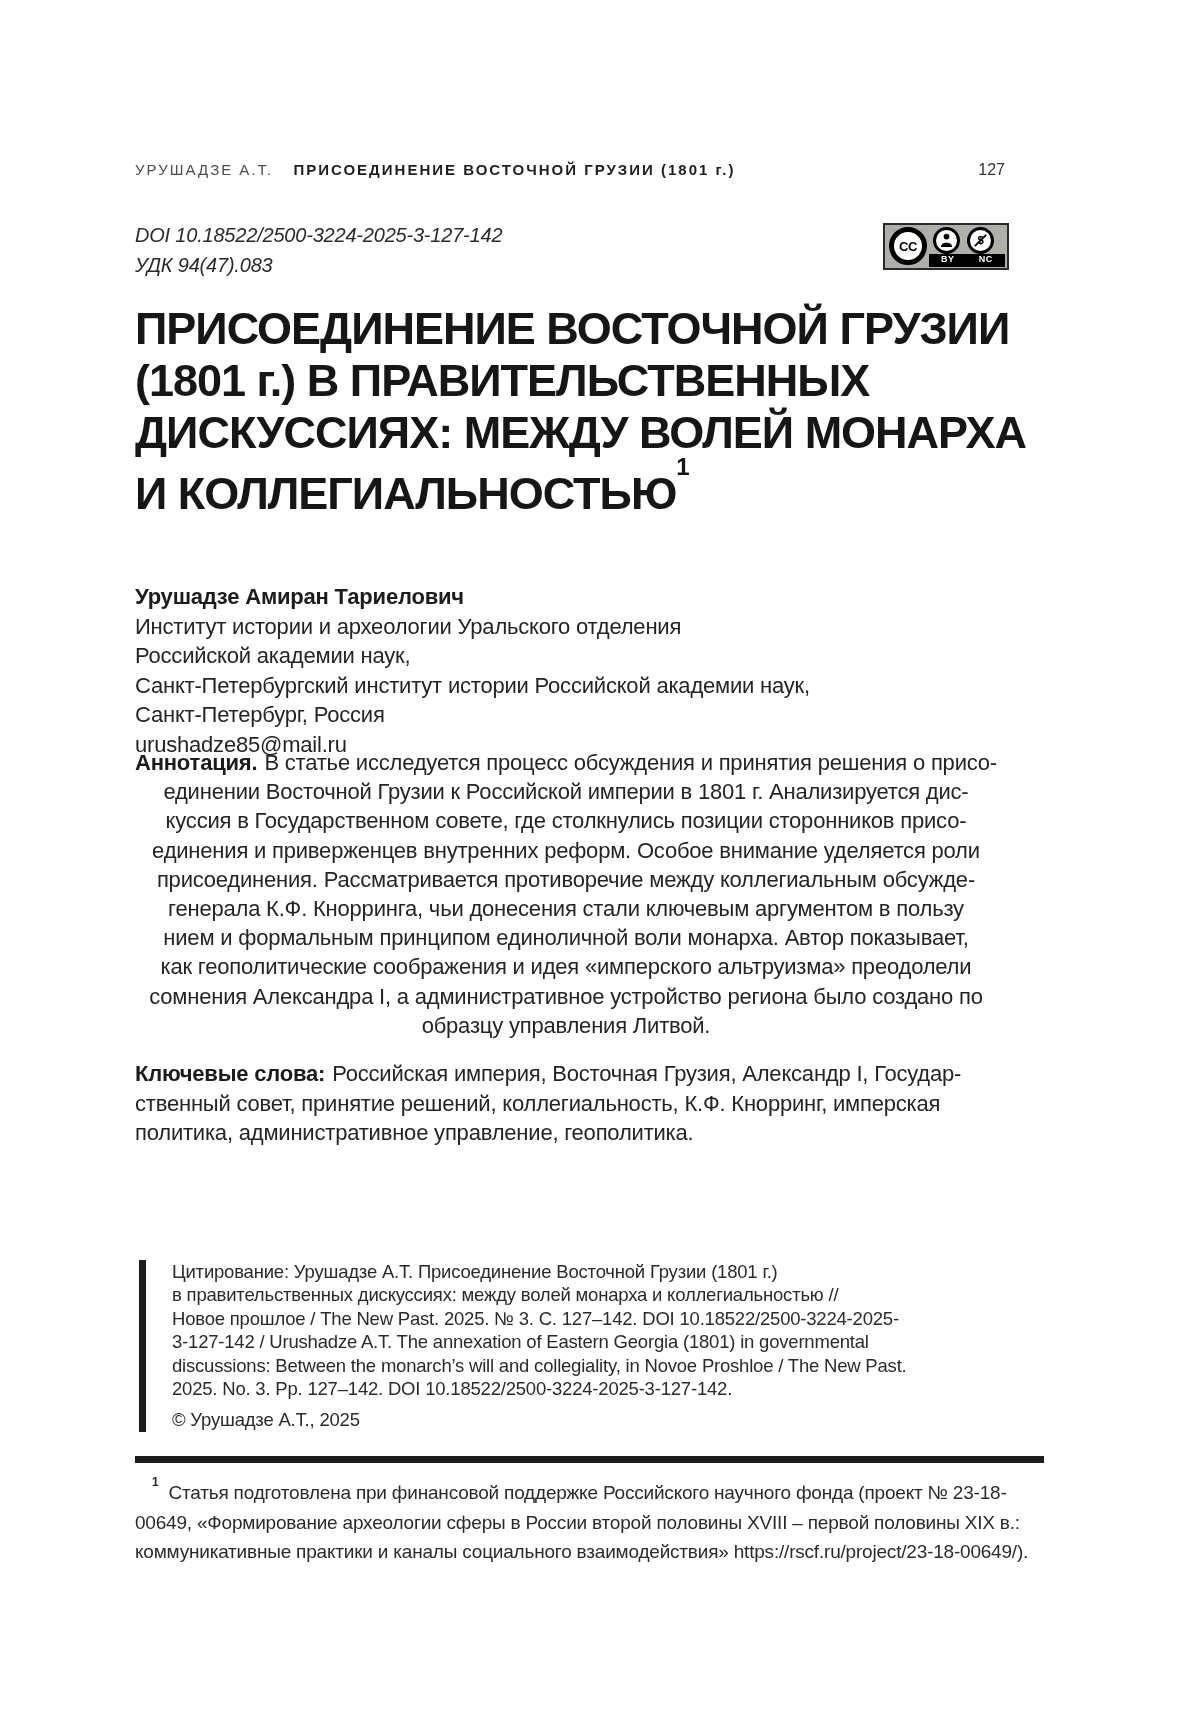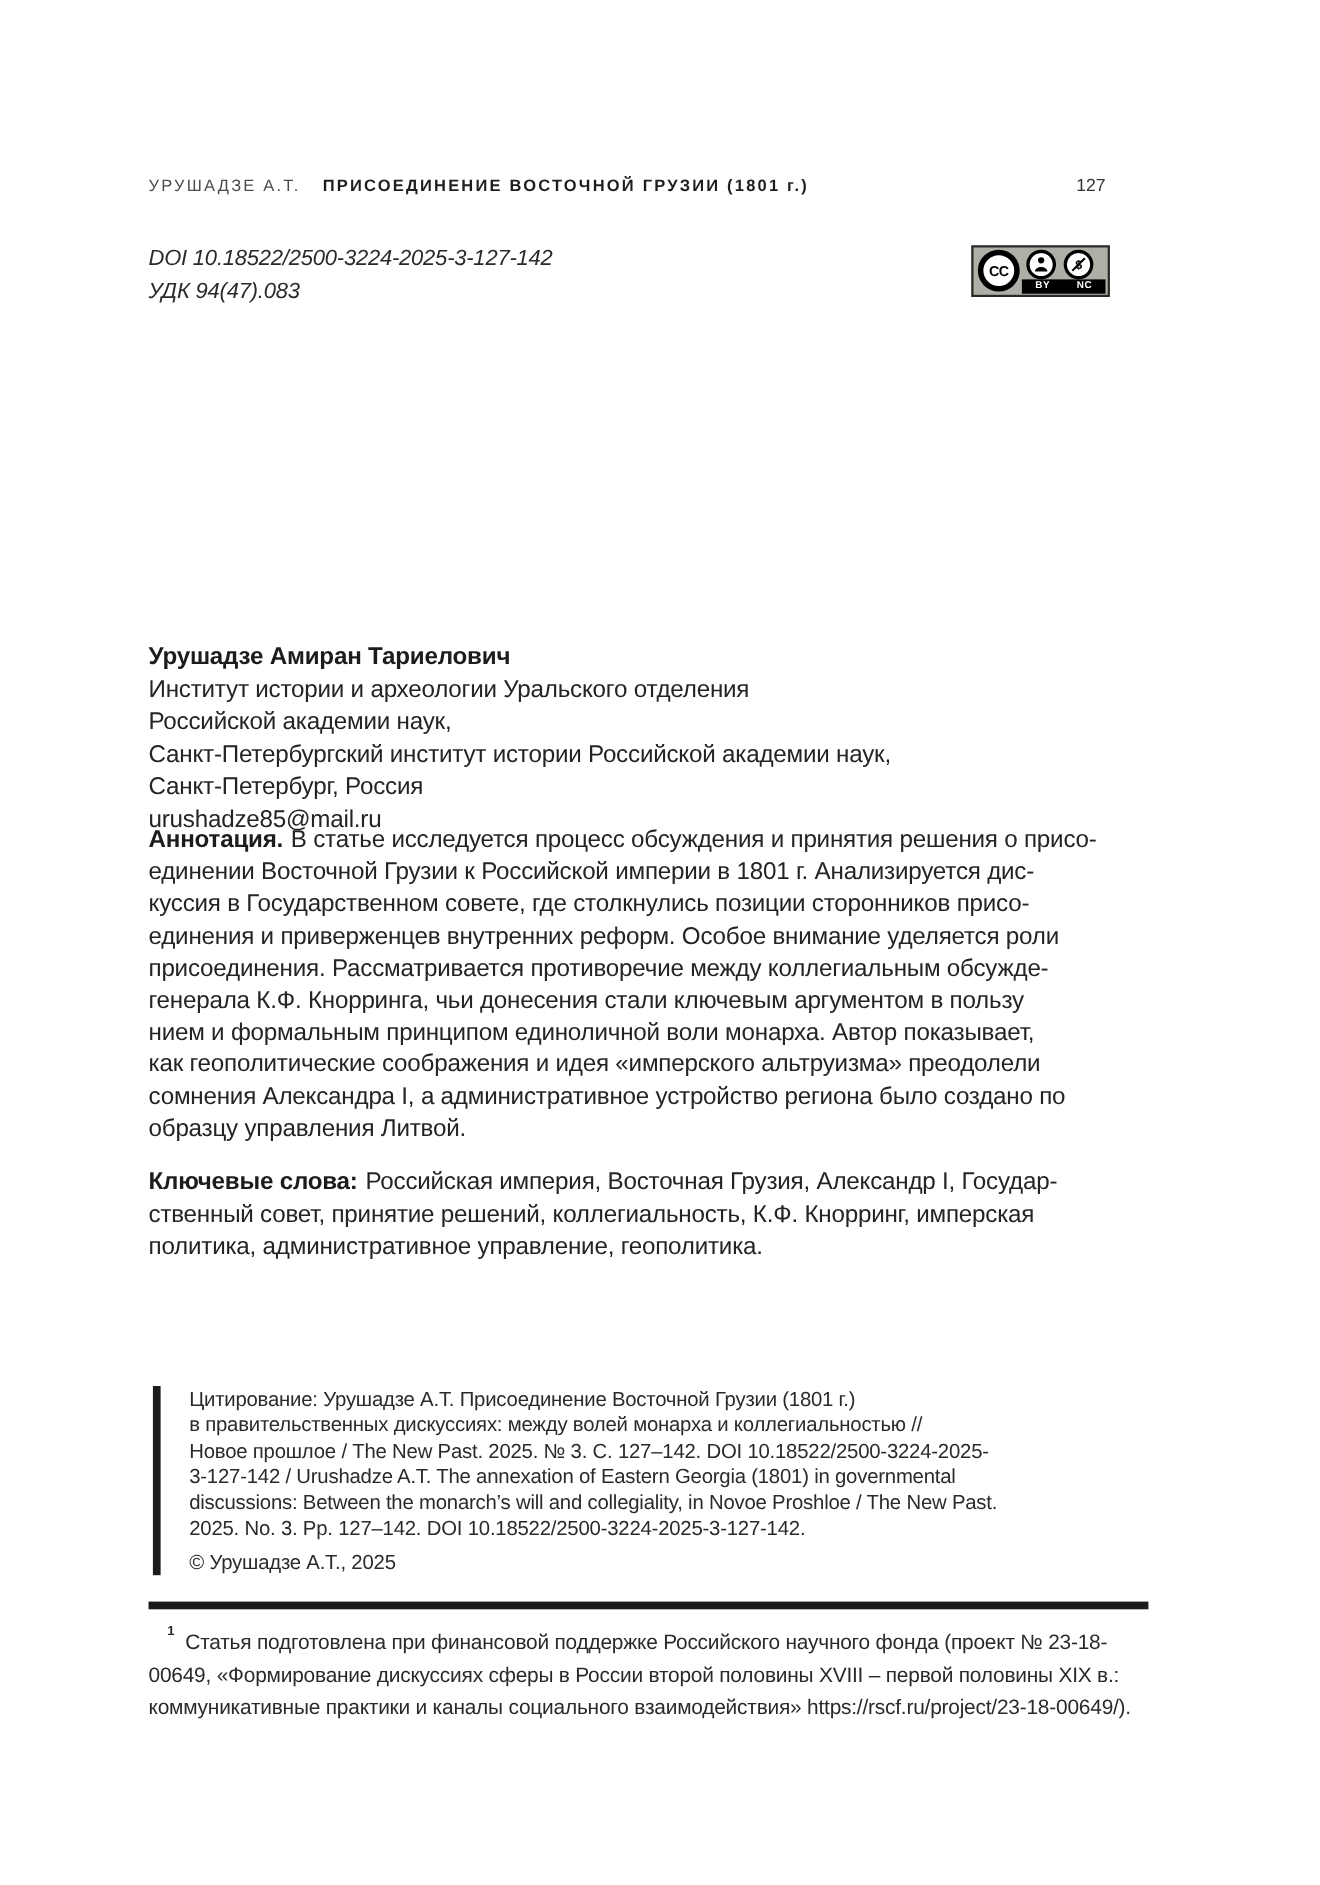--- a/index.html
+++ b/index.html
@@ -59,21 +59,21 @@
   .title-sup{font-size:24px;position:relative;top:-18px;letter-spacing:0;}
   
   .author-block{
     position:absolute;left:135px;top:550px;
     font-size:22px;line-height:29.5px;white-space:nowrap;
   }
   .author-name{font-weight:700;color:#1c1c1c;margin-top:32px;}
   
   .abstract{
     position:absolute;left:135px;top:748px;
-    font-size:22px;line-height:29.2px;white-space:nowrap;
+    font-size:22px;line-height:29.2px;white-space:nowrap;text-align:center;
   }
   .lead-label{font-weight:700;color:#1c1c1c;margin-right:7px;}
   
   .keywords{
     position:absolute;left:135px;top:1059px;
     font-size:22px;line-height:29.5px;white-space:nowrap;
   }
   
   .citation{
     position:absolute;left:139px;top:1260px;
@@ -129,20 +129,26 @@
         <text x="12" y="17.5" text-anchor="middle" font-size="16" font-weight="bold" fill="#000" font-family="Liberation Sans, sans-serif">$</text>
         <line x1="4" y1="20" x2="20" y2="4" stroke="#000" stroke-width="2.6"></line>
       </svg>
     </div>
     <div class="badge-strip">
       <span>BY</span>
       <span>NC</span>
     </div>
   </div>
 
+  <h1 class="article-title" style="margin:0;">
+    <div>ПРИСОЕДИНЕНИЕ ВОСТОЧНОЙ ГРУЗИИ</div>
+    <div>(1801 г.) В ПРАВИТЕЛЬСТВЕННЫХ</div>
+    <div>ДИСКУССИЯХ: МЕЖДУ ВОЛЕЙ МОНАРХА</div>
+    <div><span>И КОЛЛЕГИАЛЬНОСТЬЮ</span><sup class="title-sup">1</sup></div>
+  </h1>
 
   <div class="author-block">
     <div class="author-name">Урушадзе Амиран Тариелович</div>
     <div>Институт истории и археологии Уральского отделения</div>
     <div>Российской академии наук,</div>
     <div>Санкт-Петербургский институт истории Российской академии наук,</div>
     <div>Санкт-Петербург, Россия</div>
     <div>urushadze85@mail.ru</div>
   </div>
 
@@ -172,17 +178,17 @@
     <div>3-127-142 / Urushadze A.T. The annexation of Eastern Georgia (1801) in governmental</div>
     <div>discussions: Between the monarch’s will and collegiality, in Novoe Proshloe / The New Past.</div>
     <div>2025. No. 3. Pp. 127–142. DOI 10.18522/2500-3224-2025-3-127-142.</div>
     <div class="copyright">© Урушадзе А.Т., 2025</div>
   </div>
 
   <div class="rule"></div>
 
   <div class="footnote">
     <div><sup class="footnote-marker">1</sup><span>Статья подготовлена при финансовой поддержке Российского научного фонда (проект № 23-18-</span></div>
-    <div>00649, «Формирование дискуссиях сферы в России второй половины XVIII – первой половины XIX в.:</div>
+    <div>00649, «Формирование археологии сферы в России второй половины XVIII – первой половины XIX в.:</div>
     <div>коммуникативные практики и каналы социального взаимодействия» https://rscf.ru/project/23-18-00649/).</div>
   </div>
 
 </div>
 
 </body></html>

